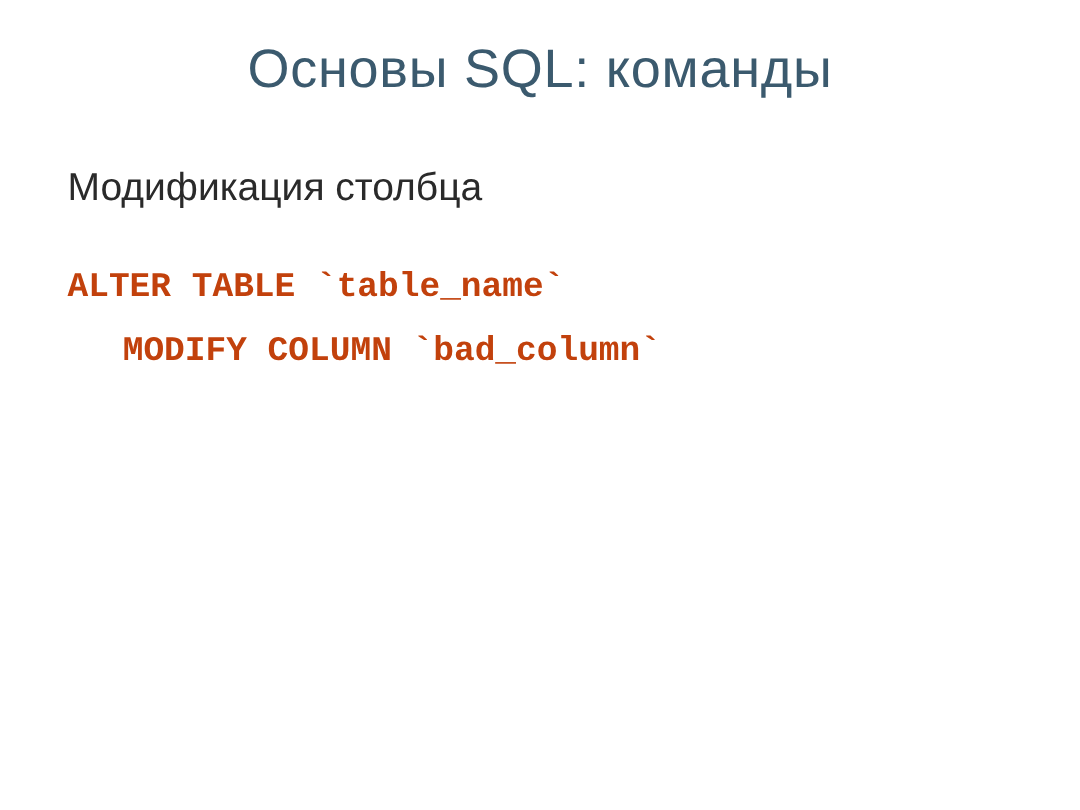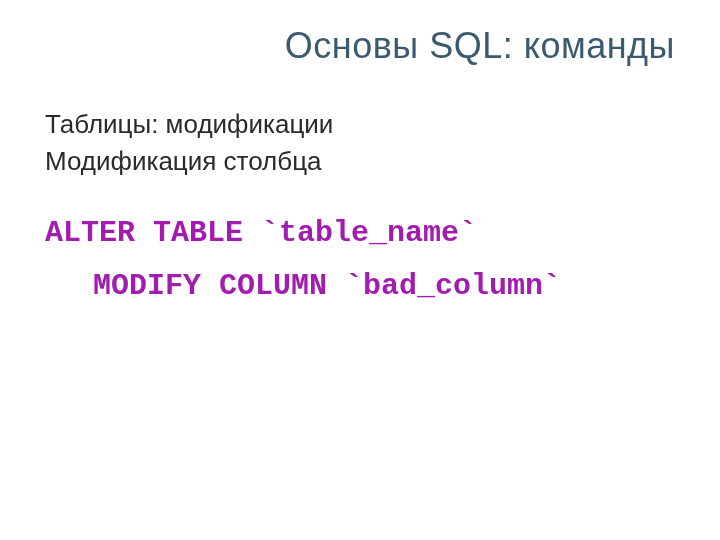--- a/index.html
+++ b/index.html
@@ -13,58 +13,57 @@
       background: #ffffff;
       font-family: Arial, Helvetica, sans-serif;
       overflow: hidden;
     }
     .slide {
       width: 100%;
       height: 100%;
       padding: 25px 45px;
     }
     .title {
-      text-align: right;
+      text-align: center;
       color: #3b5a6e;
       font-size: 36px;
       font-weight: 400;
       margin-bottom: 40px;
       letter-spacing: 0.5px;
     }
     .body-text {
       color: #2a2a2a;
       font-size: 26px;
       line-height: 1.35;
       font-weight: 400;
       margin-bottom: 2px;
     }
     .code-block {
       margin-top: 34px;
     }
     .code-line {
       font-family: "Courier New", Courier, monospace;
-      color: #a21caf;
-      font-size: 30px;
+      color: #c2410c;
+      font-size: 23px;
       font-weight: 700;
       line-height: 1.35;
       white-space: pre;
     }
     .indent {
       padding-left: 0.4em;
       margin-top: 12px;
     }
   </style>
 </head>
 <body>
 
 <div class="slide">
   <h1 class="title">Основы SQL: команды</h1>
 
   <div>
-    <p class="body-text">Таблицы: модификации</p>
     <p class="body-text">Модификация столбца</p>
   </div>
 
   <div class="code-block">
     <div class="code-line">ALTER TABLE `table_name`</div>
     <div class="code-line indent">  MODIFY COLUMN `bad_column`</div>
   </div>
 </div>
 
 </body></html>

